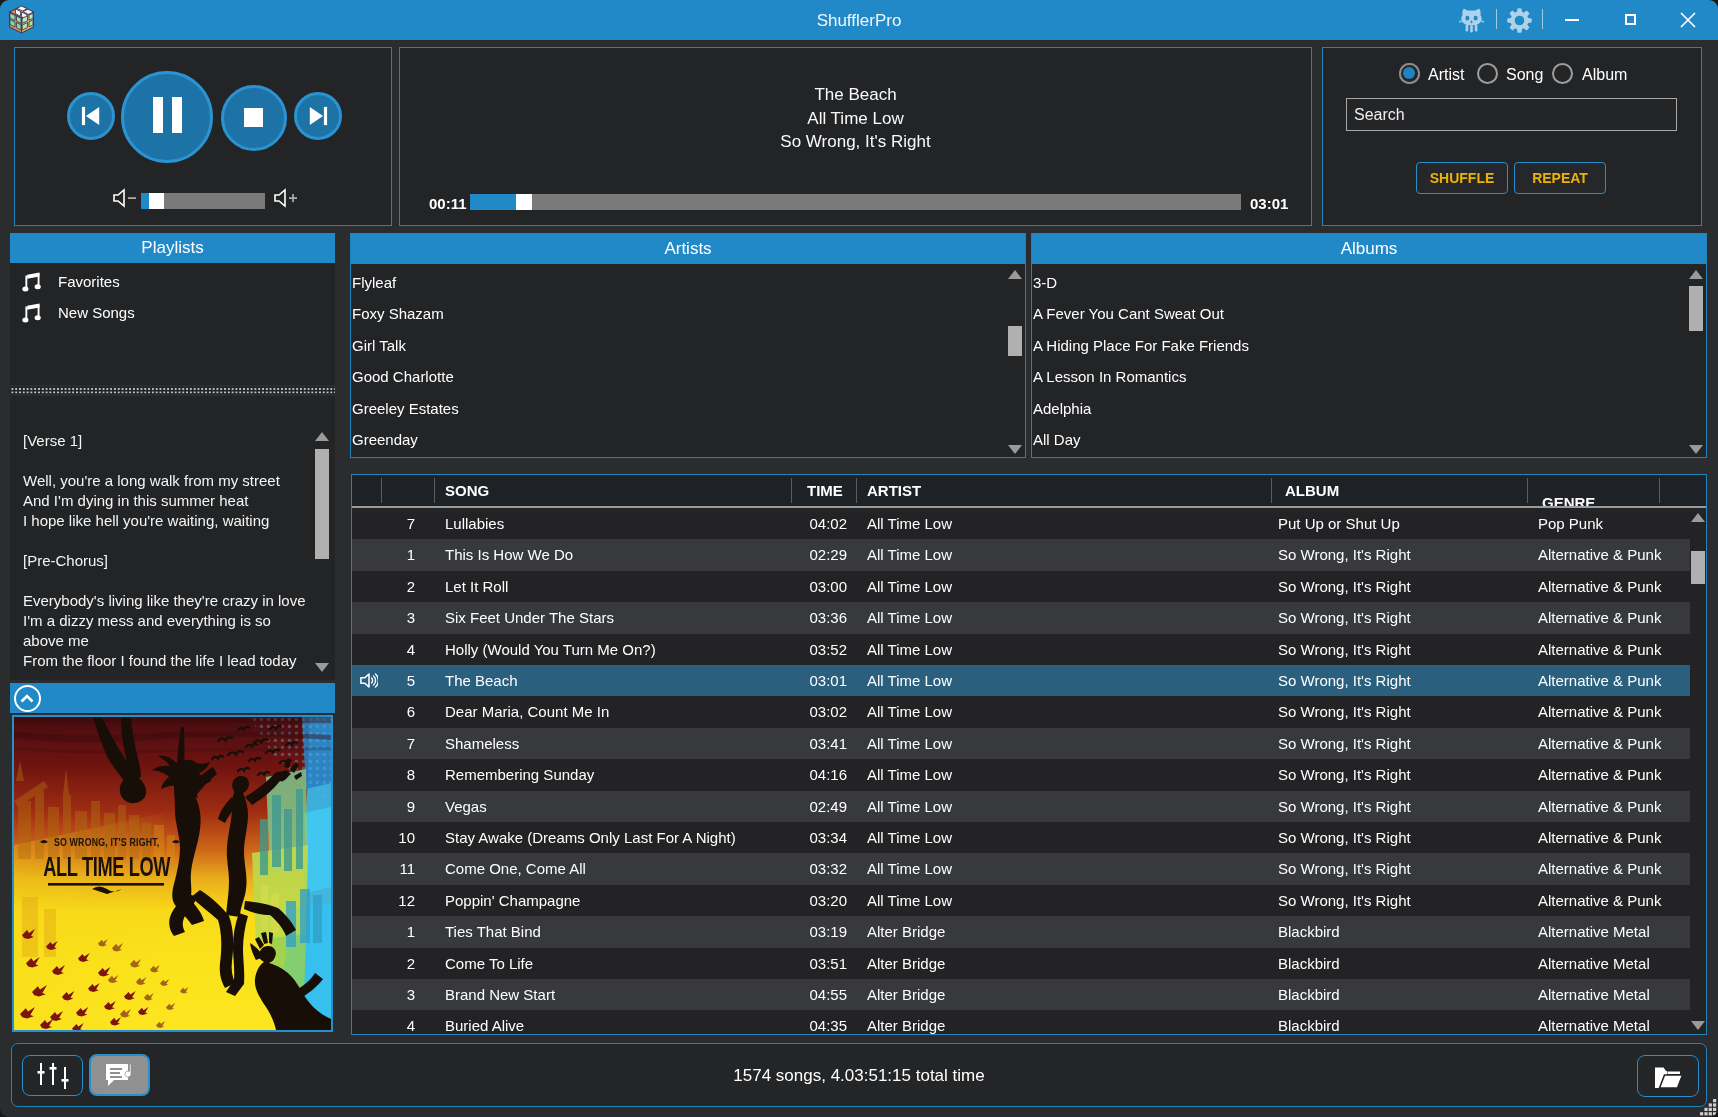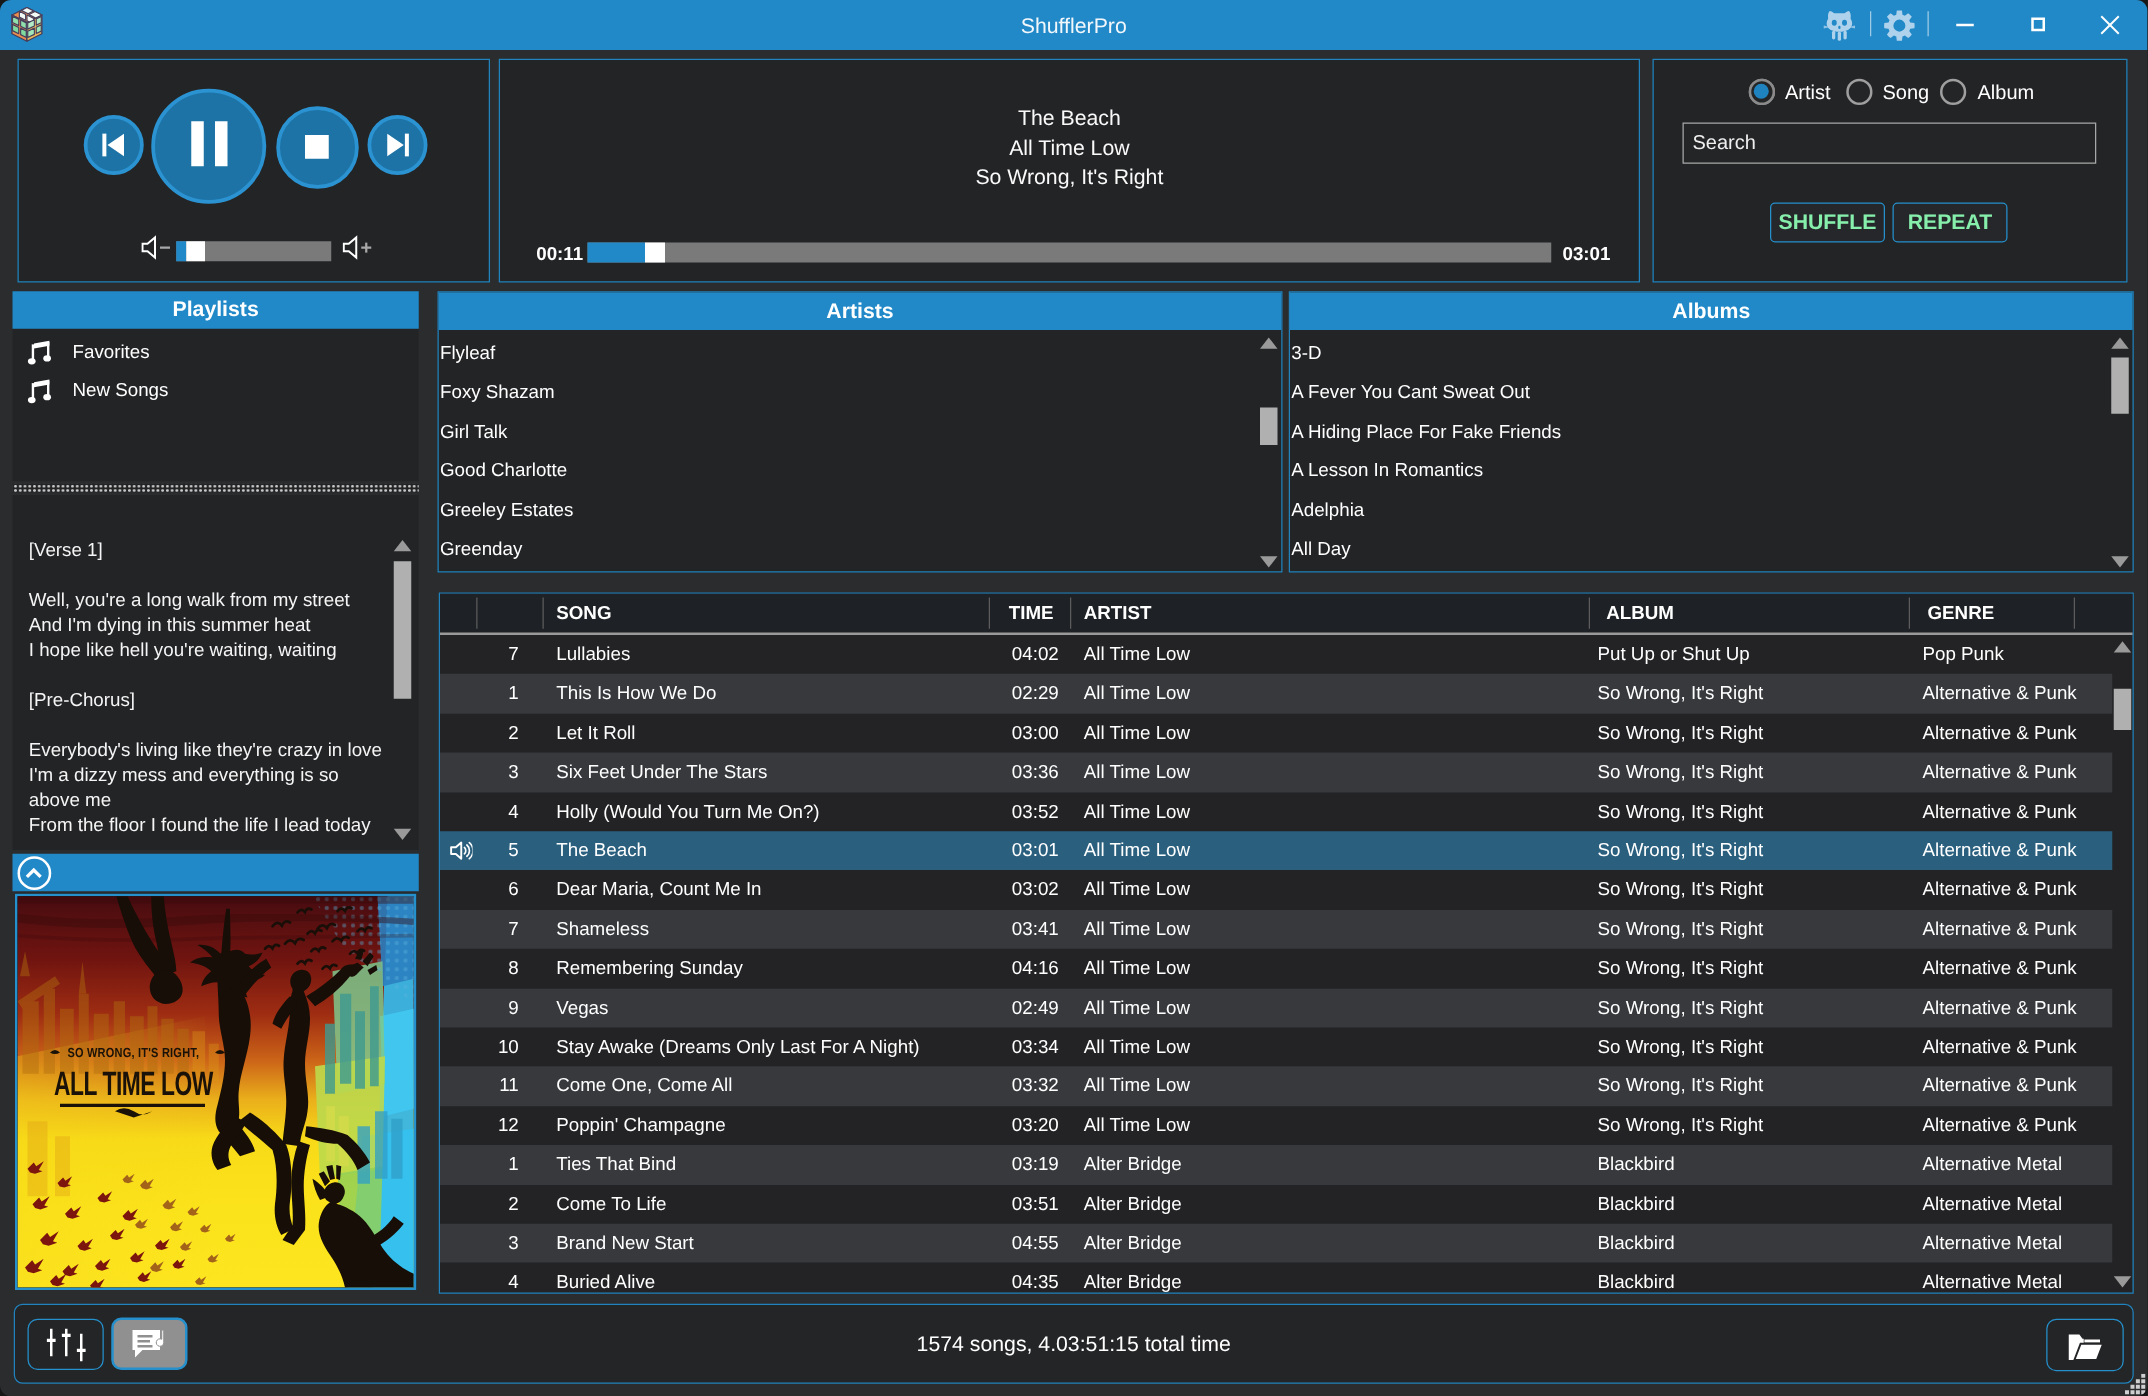--- a/index.html
+++ b/index.html
@@ -2,21 +2,21 @@
 <html><head>
 <meta charset="utf-8">
 <style>
 * { margin:0; padding:0; box-sizing:border-box; }
 html,body { width:1718px; height:1117px; background:#181818; overflow:hidden; }
 body { font-family:"Liberation Sans", sans-serif; color:#fff; font-size:15px; }
 #win { position:absolute; left:0; top:0; width:1718px; height:1117px; background:#2b2c2e; border-radius:9px; overflow:hidden; }
 #titlebar { position:absolute; left:0; top:0; width:1718px; height:40px; background:#2289c8; }
 #title { position:absolute; left:0; top:0; width:100%; height:40px; line-height:41px; text-align:center; color:#f2f7fb; font-size:17px; }
 .panel { position:absolute; background:#232426; border:1px solid #2083bd; }
-.phead { position:absolute; left:0; top:0; width:100%; height:30px; background:#2289c8; color:#fff; font-weight:bold; font-size:17px; text-align:center; line-height:29px; }
+.phead { position:absolute; left:0; top:0; width:100%; height:30px; background:#2289c8; color:#fff; font-weight:normal; font-size:17px; text-align:center; line-height:29px; }
 
 
 #p-play { left:14px; top:47px; width:378px; height:179px; }
 #p-now  { left:399px; top:47px; width:913px; height:179px; }
 #p-find { left:1322px; top:47px; width:380px; height:179px; }
 
 .cbtn { position:absolute; border-radius:50%; background:#1d73a6; border:3px solid #2b93d1; }
 
 
 #p-playlists { left:10px; top:233px; width:325px; height:152px; border:none; background:#232426; }
@@ -57,21 +57,21 @@
 .c-artist { left:515px; }
 .c-album { left:926px; }
 .c-genre { left:1186px; }
 
 
 #bottombar { position:absolute; left:11px; top:1043px; width:1696px; height:64px; background:#242527; border:1px solid #2083bd; border-radius:7px;padding-left:13px; }
 .bbtn { position:absolute; border:1.5px solid #2590cc; border-radius:8px; background:#242527; }
 .radio { position:absolute; width:21px; height:21px; border-radius:50%; border:2px solid #9f9f9f; background:#242527; }
 .radio.sel { border-color:#8a8a8a; }
 .radio.sel::after { content:""; position:absolute; left:2px; top:2px; width:12.4px; height:12.4px; border-radius:50%; background:#1f83c0; }
-.fbtn { border:1px solid #2590cc; border-radius:4px; background:#26272a; color:#86efac; font-weight:bold; font-size:17px; text-align:center; line-height:30px; }
+.fbtn { border:1px solid #2590cc; border-radius:4px; background:#26272a; color:#eab308; font-weight:bold; font-size:14px; text-align:center; line-height:30px; }
 #bottomtext { position:absolute; left:0; top:0; width:100%; height:64px; line-height:64px; text-align:center; font-size:17px; }
 </style>
 </head>
 <body>
 <div id="win">
   <div id="titlebar"></div>
   <div id="title">ShufflerPro</div>
   <svg id="appicon" width="27" height="29" viewBox="0 0 27 29" style="position:absolute;left:8px;top:5px;">
     <g stroke="#463f5c" stroke-width="1.1" stroke-linejoin="round">
       <polygon points="13.5,1 25.5,7 13.5,13 1.5,7" fill="#e88c50"></polygon>
@@ -408,21 +408,21 @@
       <div class="th" style="top:20px;height:45px;"></div>
     </div>
   </div>
 
   <div id="tablewrap">
     <div id="thead">
       <div class="hc" style="left:93px;">SONG</div>
       <div class="hc" style="left:455px;">TIME</div>
       <div class="hc" style="left:515px;">ARTIST</div>
       <div class="hc" style="left:933px;">ALBUM</div>
-      <div class="hc" style="left:1190px;">GENRE</div>
+      <div class="hc" style="left:1190px;margin-top:12px;">GENRE</div>
       <div class="hv" style="left:29px;"></div>
       <div class="hv" style="left:82px;"></div>
       <div class="hv" style="left:439px;"></div>
       <div class="hv" style="left:504px;"></div>
       <div class="hv" style="left:919px;"></div>
       <div class="hv" style="left:1175px;"></div>
       <div class="hv" style="left:1307px;"></div>
     </div>
     <div id="headline"></div>
     <div id="rows">

